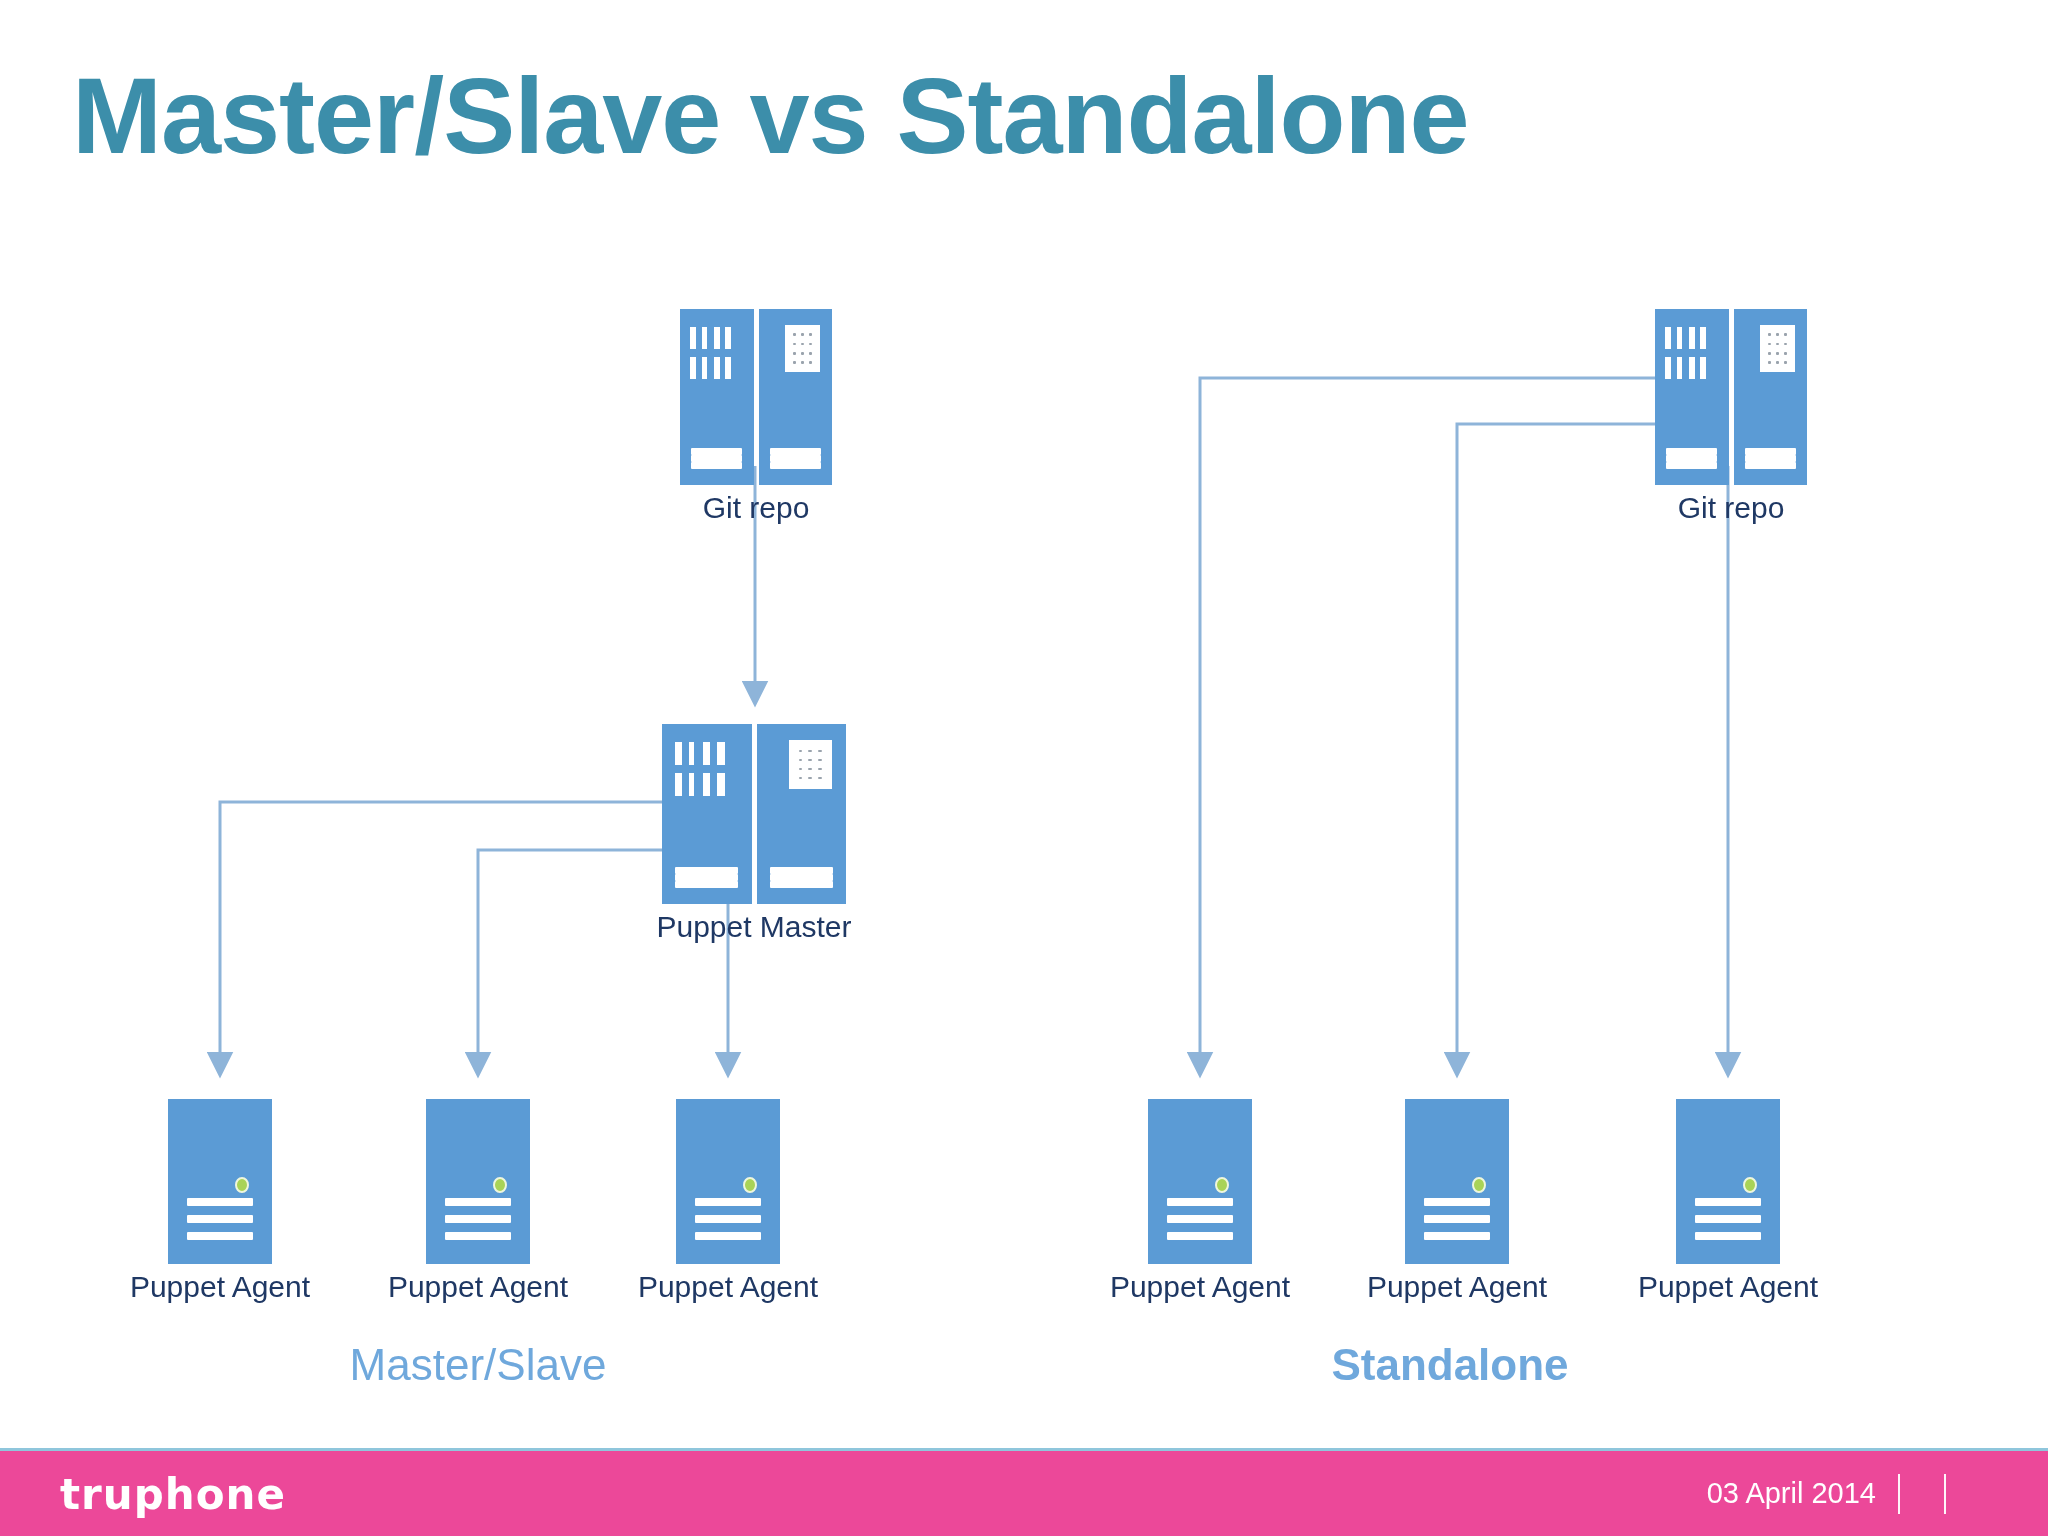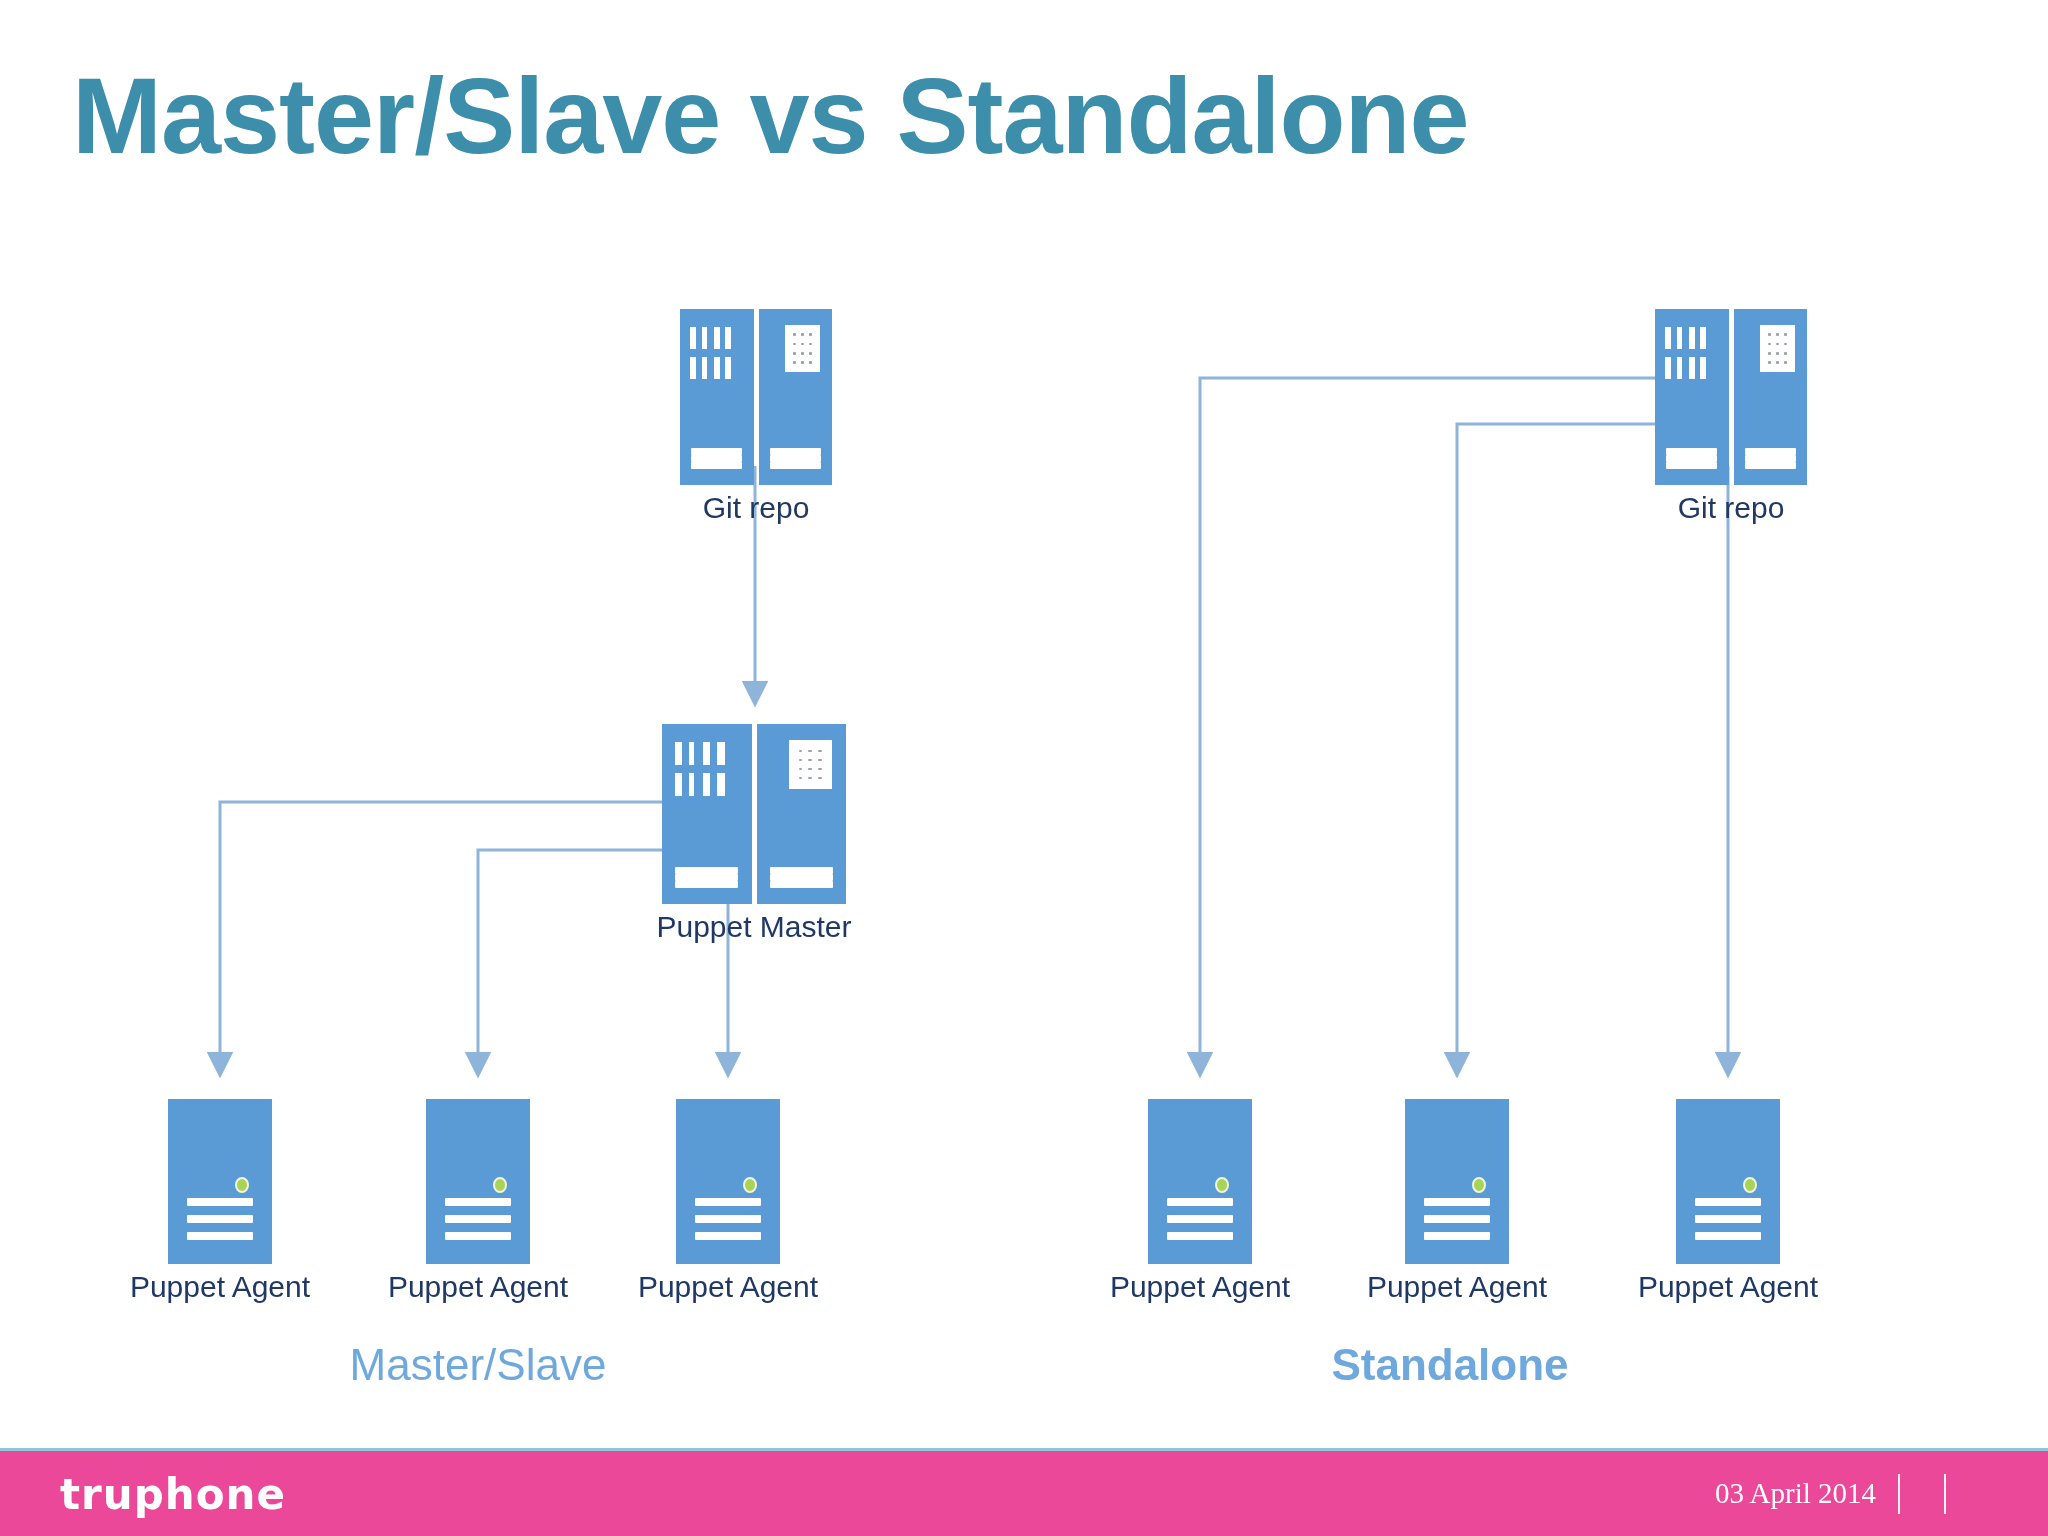--- a/index.html
+++ b/index.html
@@ -191,21 +191,20 @@
   #footer-meta {
     position: absolute;
     right: 80px;
     top: 50%;
     transform: translateY(-50%);
     display: flex;
     align-items: center;
     color: #ffffff;
     font-size: 29px;
     white-space: nowrap;
-    font-family: Liberation Serif, serif;
   }
   #footer-meta .sep {
     display: inline-block;
     width: 2px;
     height: 40px;
     background: #ffffff;
     margin: 0 22px;
     opacity: .95;
   }
 </style>

